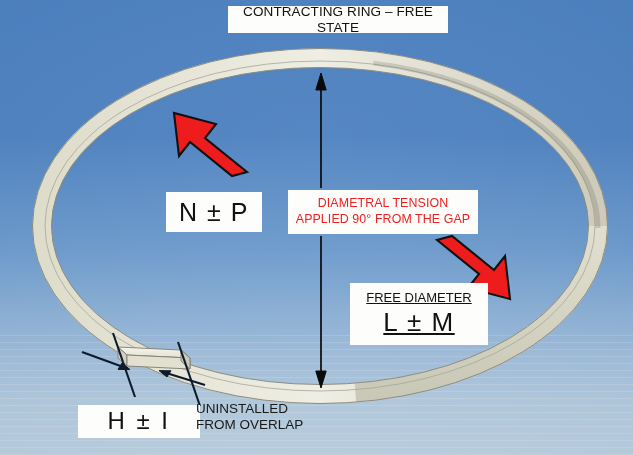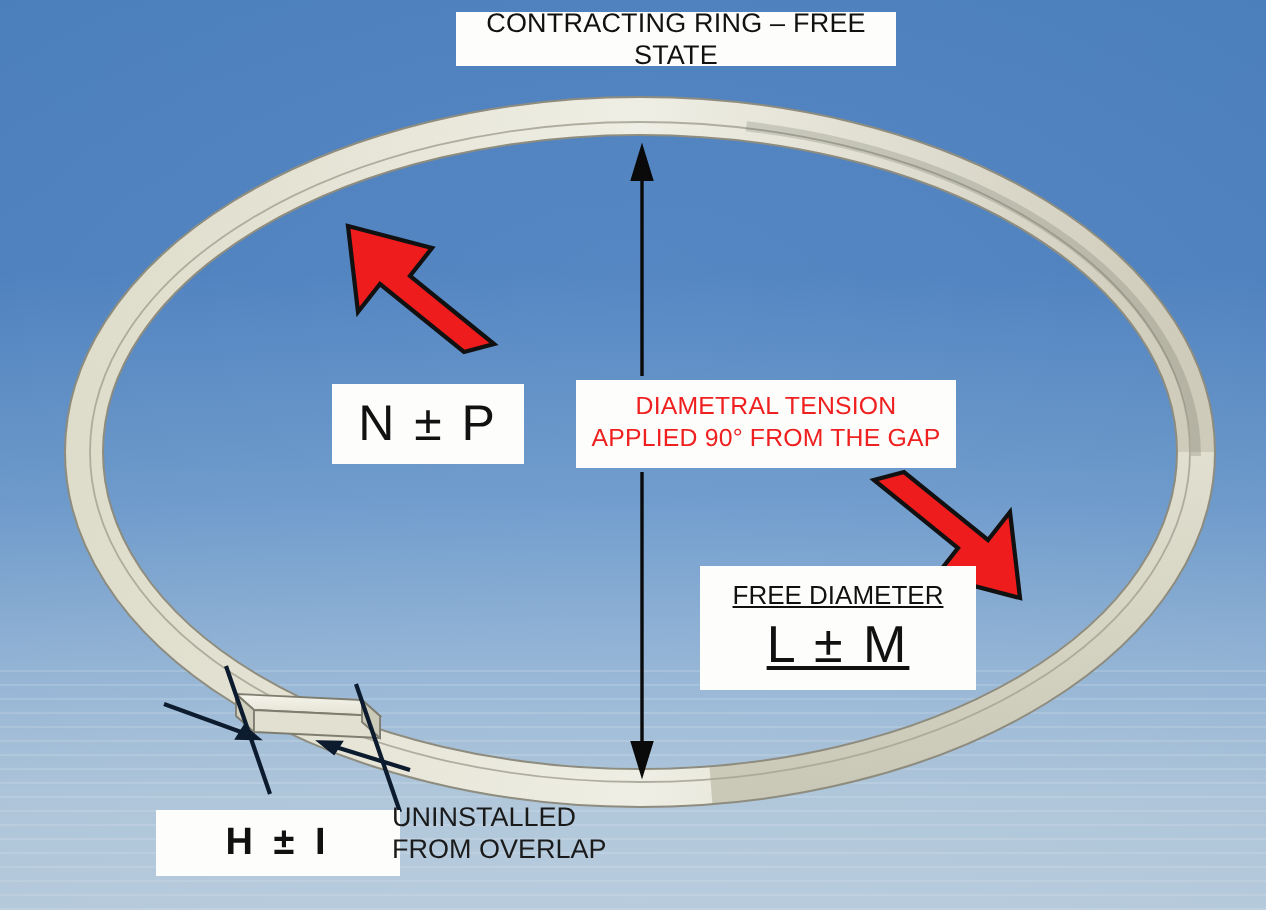--- a/index.html
+++ b/index.html
@@ -34,21 +34,21 @@
     display:flex;flex-direction:column;align-items:center;justify-content:center;
     text-align:center;line-height:1.12;color:#111;
   }
   #title-box{left:228px;top:6px;width:220px;height:27px;font-size:13.5px;letter-spacing:.1px;}
   #np-box{left:130px;top:192px;width:96px;height:40px;font-size:25px;letter-spacing:1.5px;margin-left:36px;}
   #tension-box{left:252px;top:190px;width:190px;height:44px;color:#ef2020;font-size:12.4px;letter-spacing:.1px;margin-left:36px;}
   #tension-box .l2{margin-top:2px;}
   #fd-box{left:350px;top:283px;width:138px;height:62px;text-decoration:underline;}
   #fd-box .fd-title{font-size:13px;}
   #fd-box .fd-val{font-size:26px;letter-spacing:1.5px;margin-top:3px;}
-  #hi-box{left:78px;top:405px;width:122px;height:33px;font-size:19px;font-weight:bold;letter-spacing:2.5px;}
+  #hi-box{left:78px;top:405px;width:122px;height:33px;font-size:24px;font-weight:normal;letter-spacing:2.5px;}
   .freelabel{
     position:absolute;color:#1a1a1a;font-size:13.5px;line-height:1.22;text-align:left;
   }
   #overlap-label{left:196px;top:401px;}
 </style>
 </head>
 <body>
 
 <div id="stage">
 

